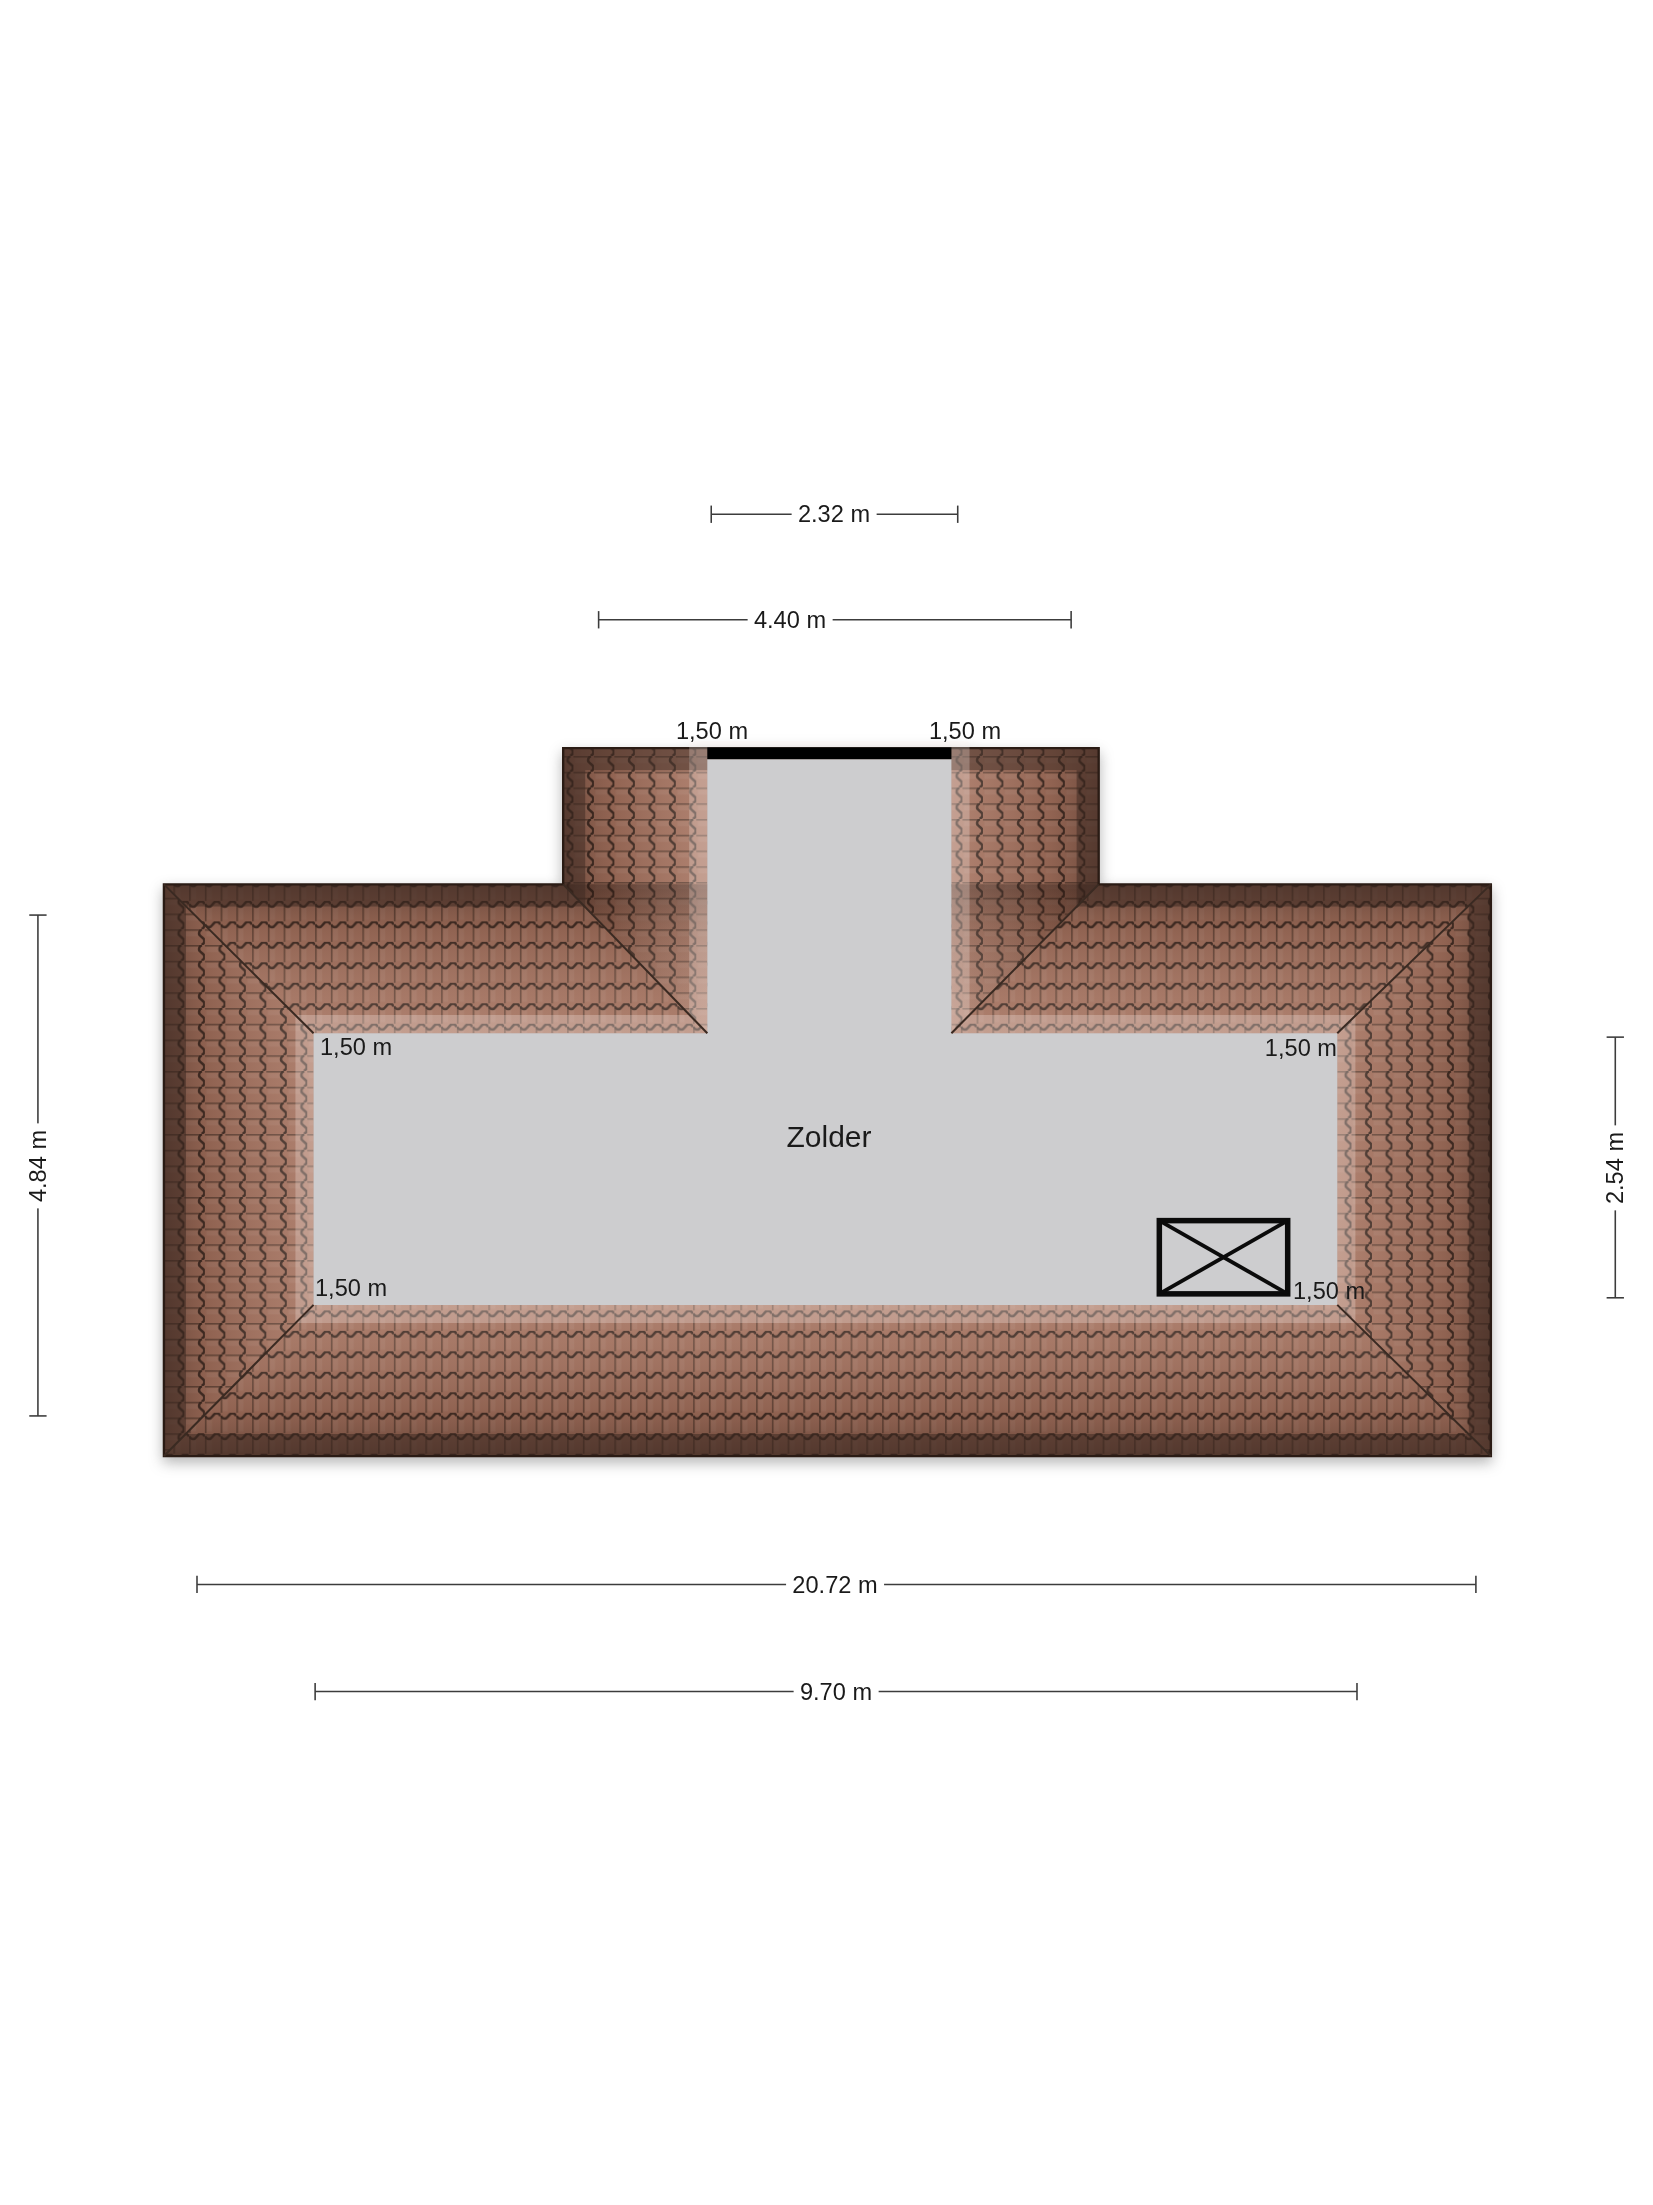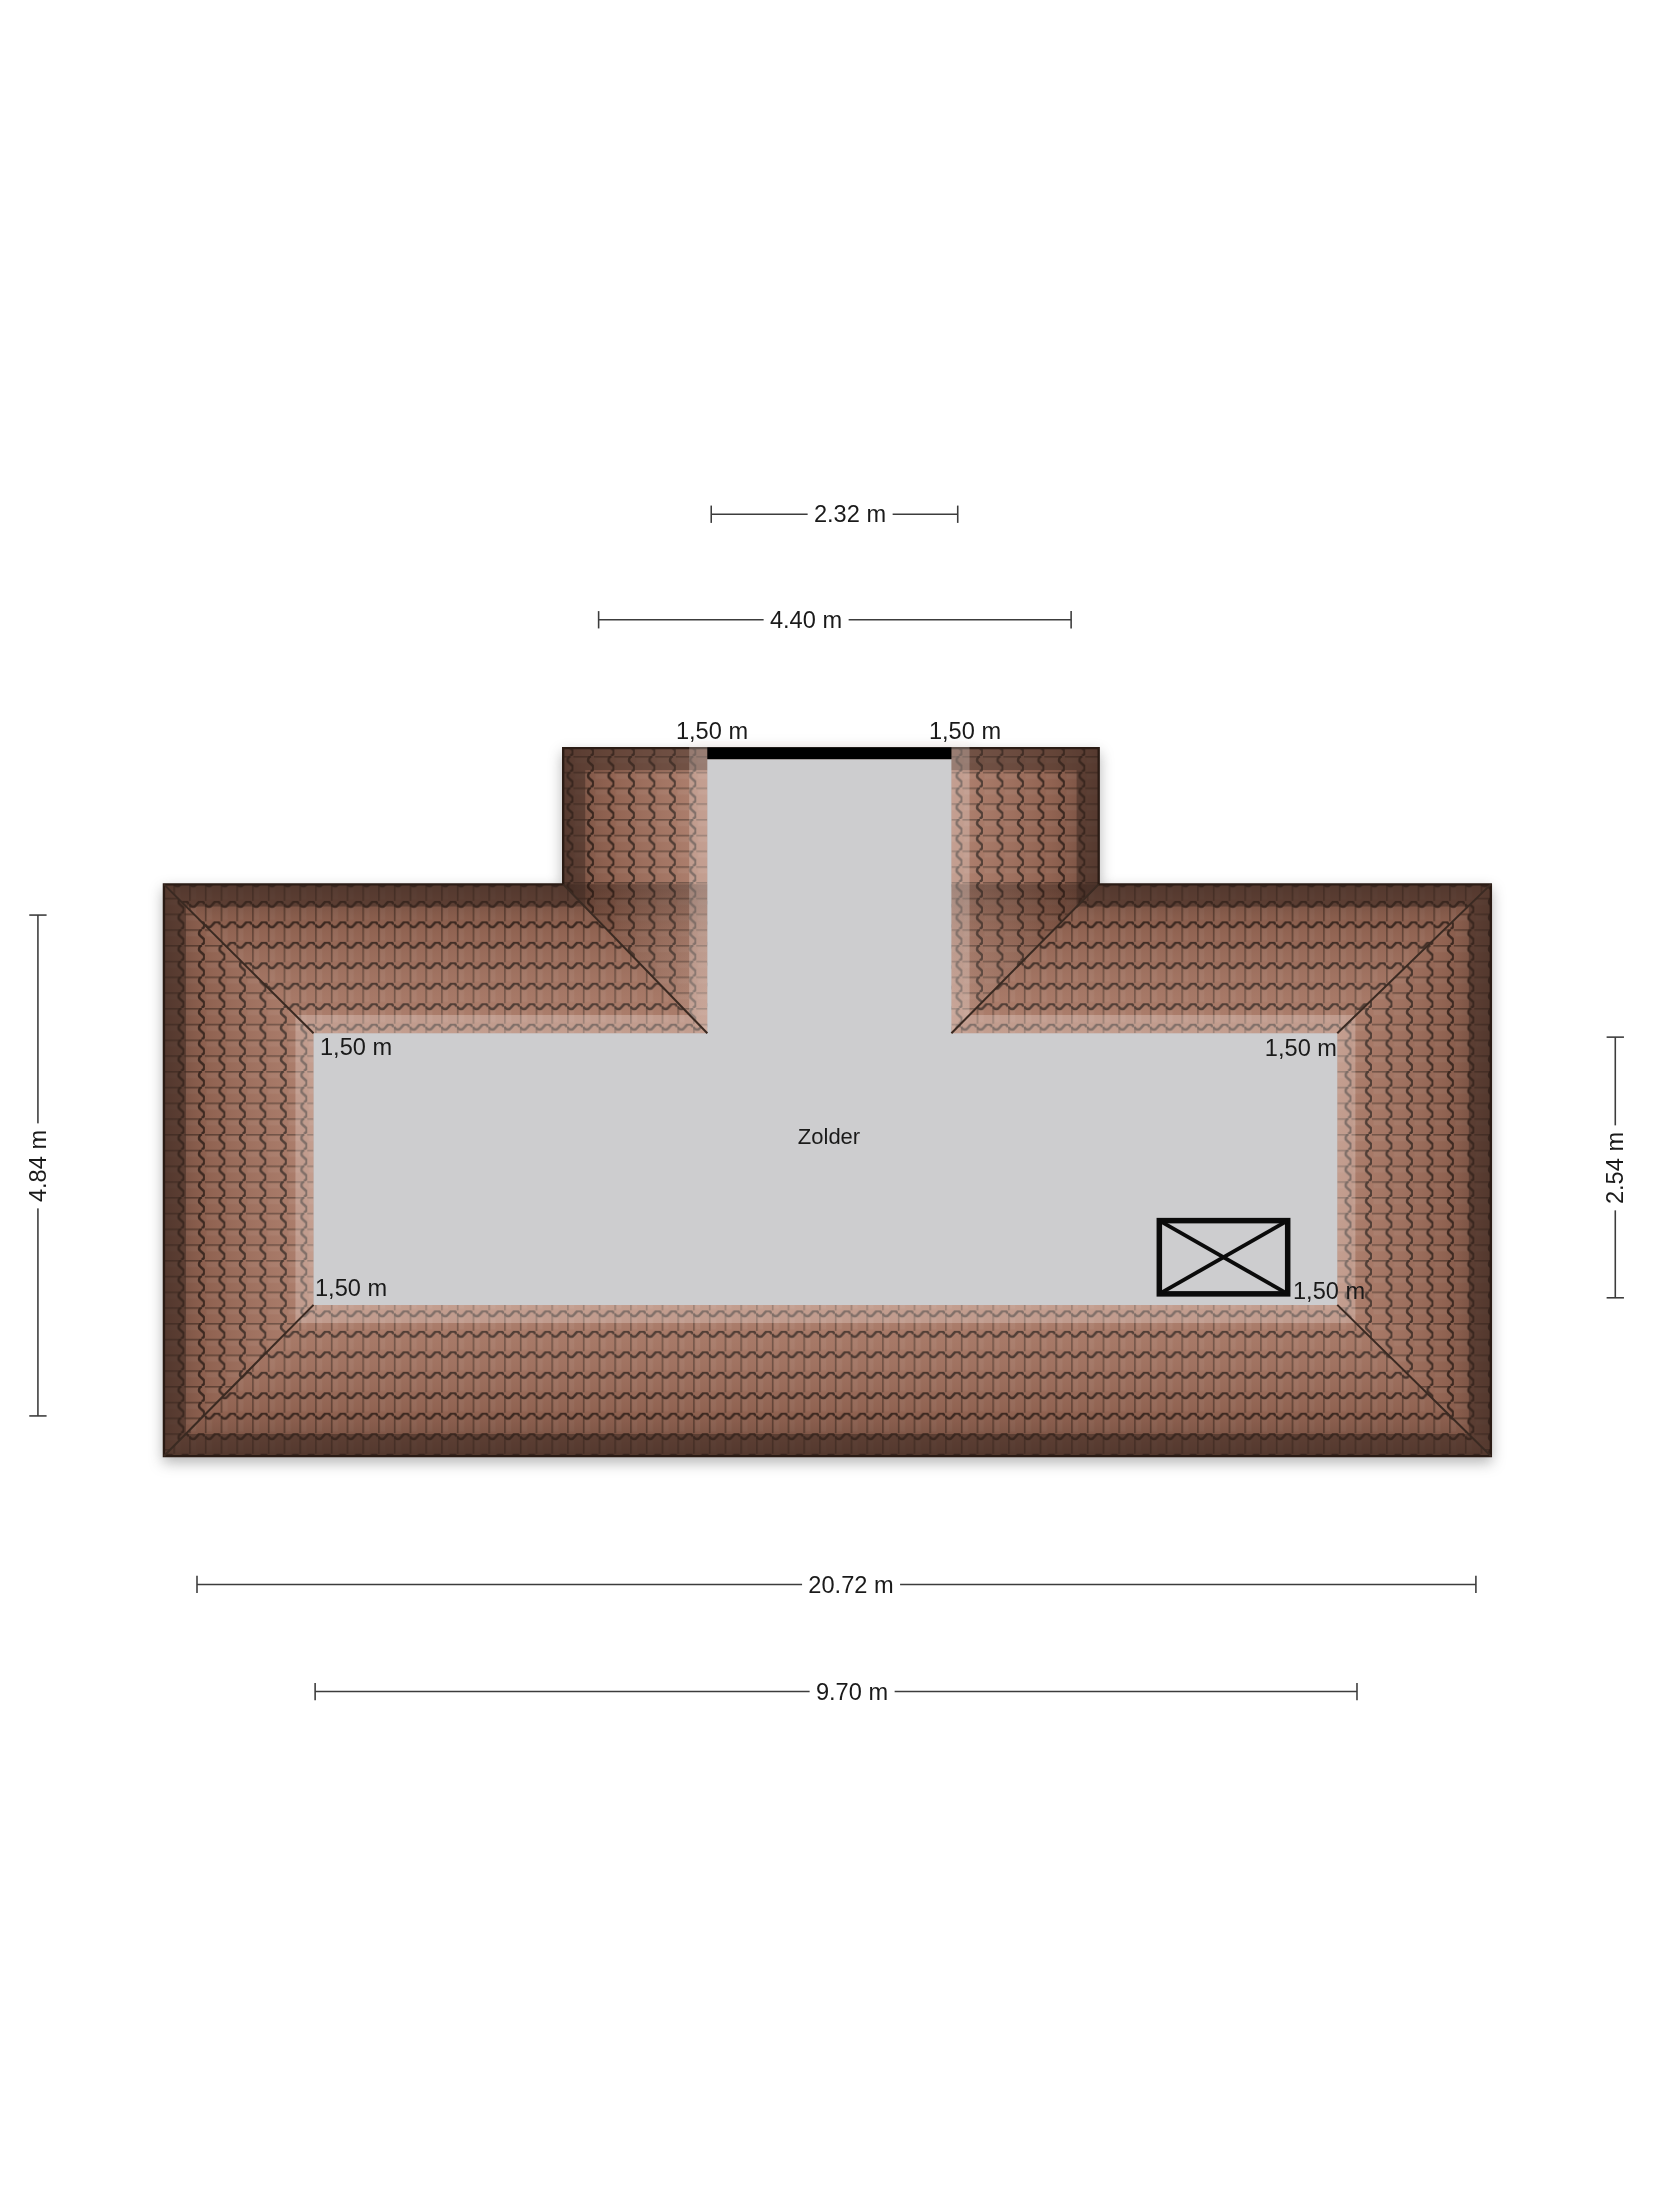--- a/index.html
+++ b/index.html
@@ -13,25 +13,25 @@
   }
   #plan-svg{position:absolute;left:0;top:0;}
   .lbl{
     position:absolute;
     font-size:23.6px;
     line-height:1;
     white-space:nowrap;
     color:#1a1a1a;
     transform:translate(-50%,-50%);
   }
-  .lbl.bg{background:#ffffff;padding:1.6px 6.3px;margin-left:16px;}
+  .lbl.bg{background:#ffffff;padding:1.6px 6.3px;}
   .lbl.rot{transform:translate(-50%,-50%) rotate(-90deg);background:#ffffff;padding:1.6px 6.3px;}
   .lbl.left-anchor{transform:translate(0,-50%);}
   .lbl.right-anchor{transform:translate(-100%,-50%);}
-  .room-name{font-size:22px;}
+  .room-name{font-size:30px;}
 </style>
 </head>
 <body>
 
 <div id="stage">
 
   <svg id="plan-svg" width="1654" height="2205" viewBox="0 0 2100 2800">
     <defs>
 
       <pattern id="tilesH" patternUnits="userSpaceOnUse" width="20" height="26">

